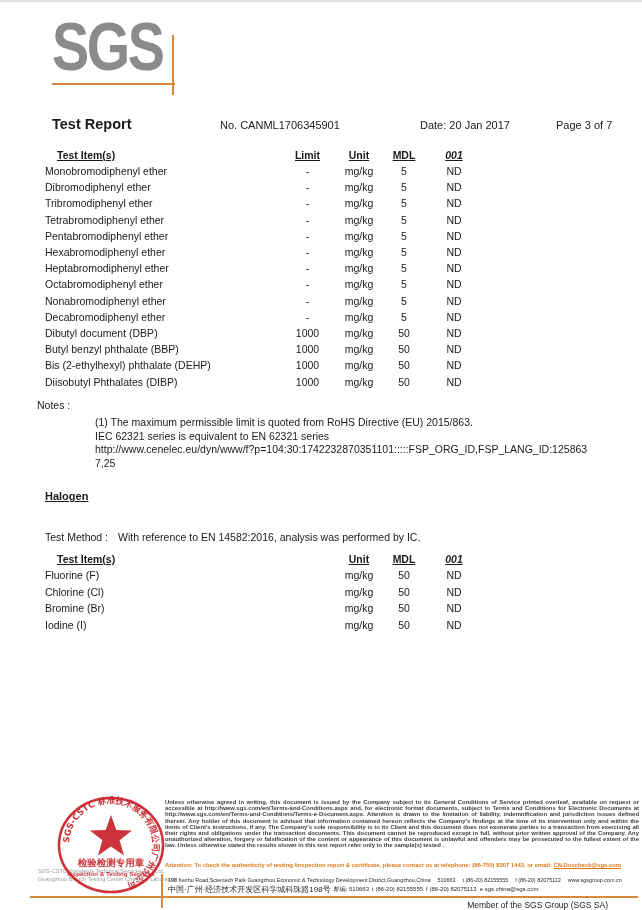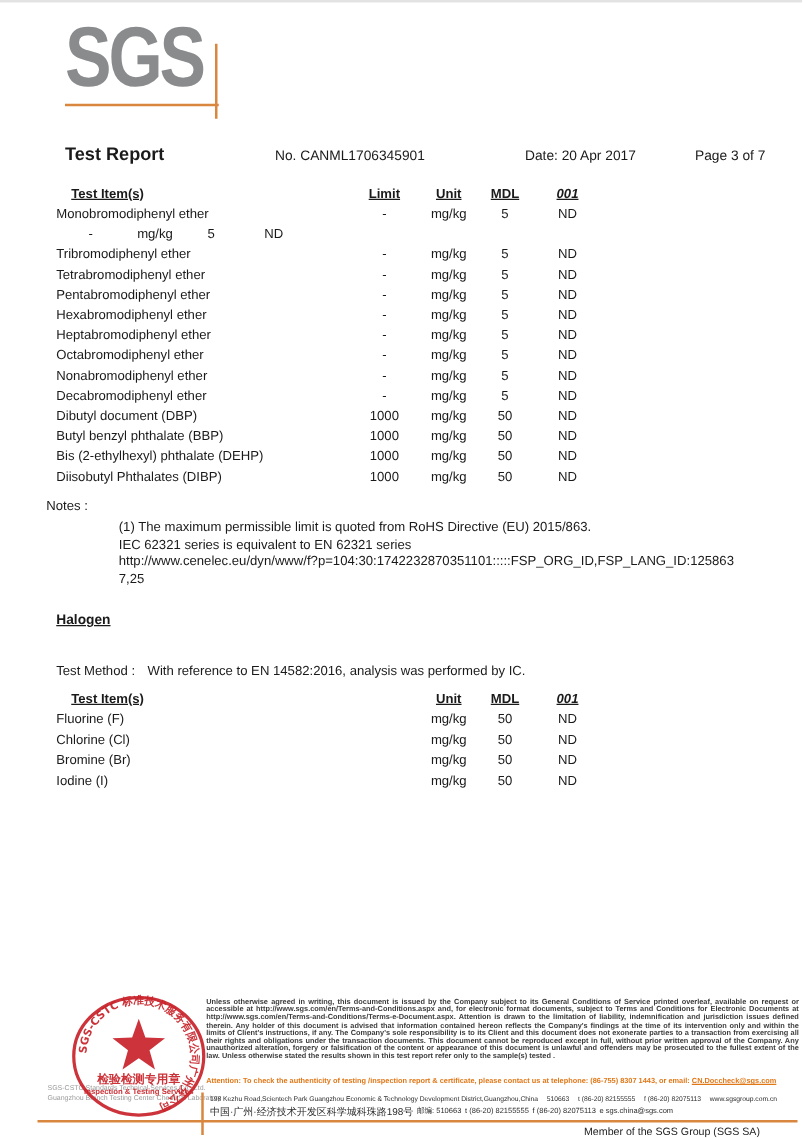--- a/index.html
+++ b/index.html
@@ -68,40 +68,41 @@
 
 <div id="page">
   <div id="topband"></div>
 
   <div id="logo">SGS</div>
   <div id="logo-line-h" class="orange-h"></div>
   <div id="logo-line-v" class="orange-v"></div>
 
   <div id="title">Test Report</div>
   <div id="report-no">No. CANML1706345901</div>
-  <div id="report-date">Date: 20 Apr 2017</div>
+  <div id="report-date">Date: 20 Jan 2017</div>
   <div id="report-page">Page 3 of 7</div>
 
   <div id="tbl1" class="tbl">
     <div class="thead">
       <div class="c-item"><span class="hd hd-item">Test Item(s)</span></div>
       <div class="c-limit"><span class="hd">Limit</span></div>
       <div class="c-unit"><span class="hd">Unit</span></div>
       <div class="c-mdl"><span class="hd">MDL</span></div>
       <div class="c-result"><span class="hd hd-sample">001</span></div>
     </div>
     <div>
         <div class="trow">
           <div class="c-item">Monobromodiphenyl ether</div>
           <div class="c-limit">-</div>
           <div class="c-unit">mg/kg</div>
           <div class="c-mdl">5</div>
           <div class="c-result">ND</div>
         </div>
         <div class="trow">
+          <div class="c-item">Dibromodiphenyl ether</div>
           <div class="c-limit">-</div>
           <div class="c-unit">mg/kg</div>
           <div class="c-mdl">5</div>
           <div class="c-result">ND</div>
         </div>
         <div class="trow">
           <div class="c-item">Tribromodiphenyl ether</div>
           <div class="c-limit">-</div>
           <div class="c-unit">mg/kg</div>
           <div class="c-mdl">5</div>

